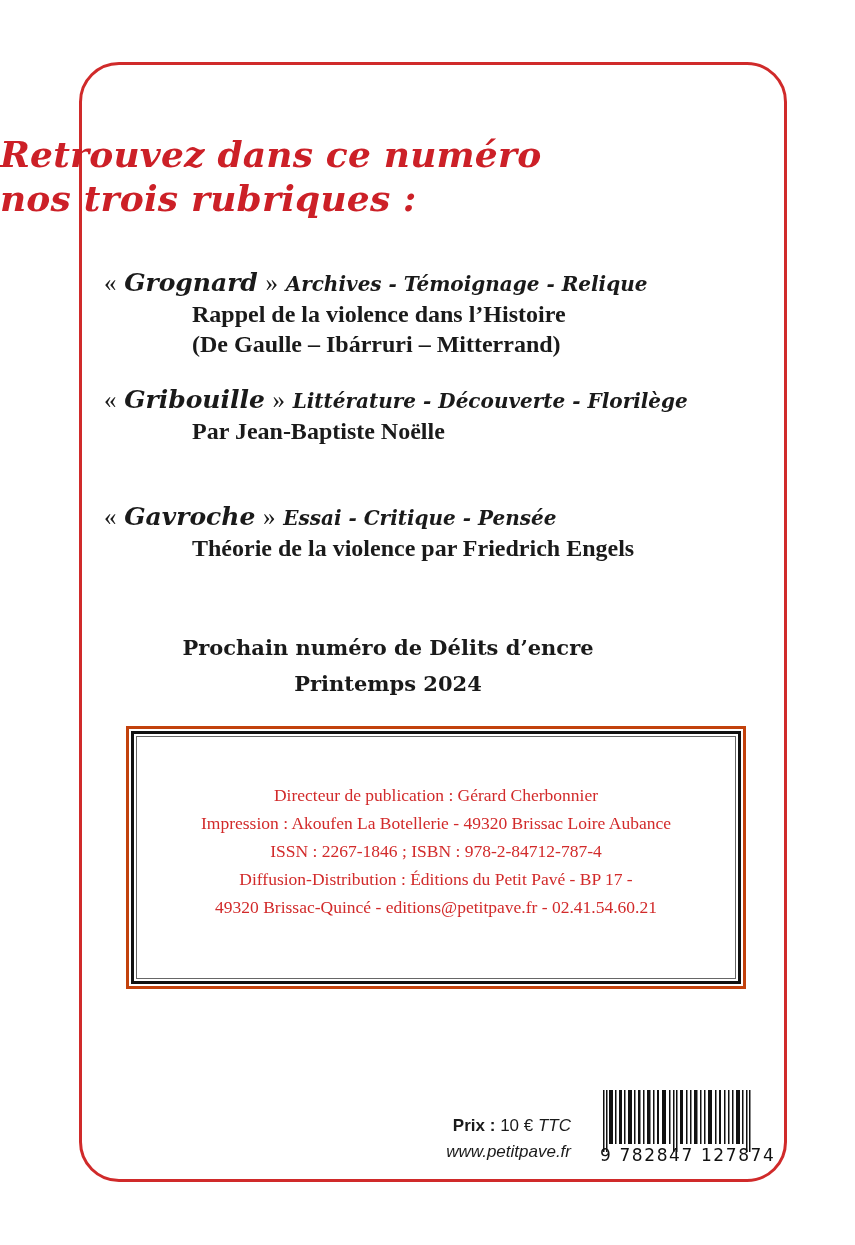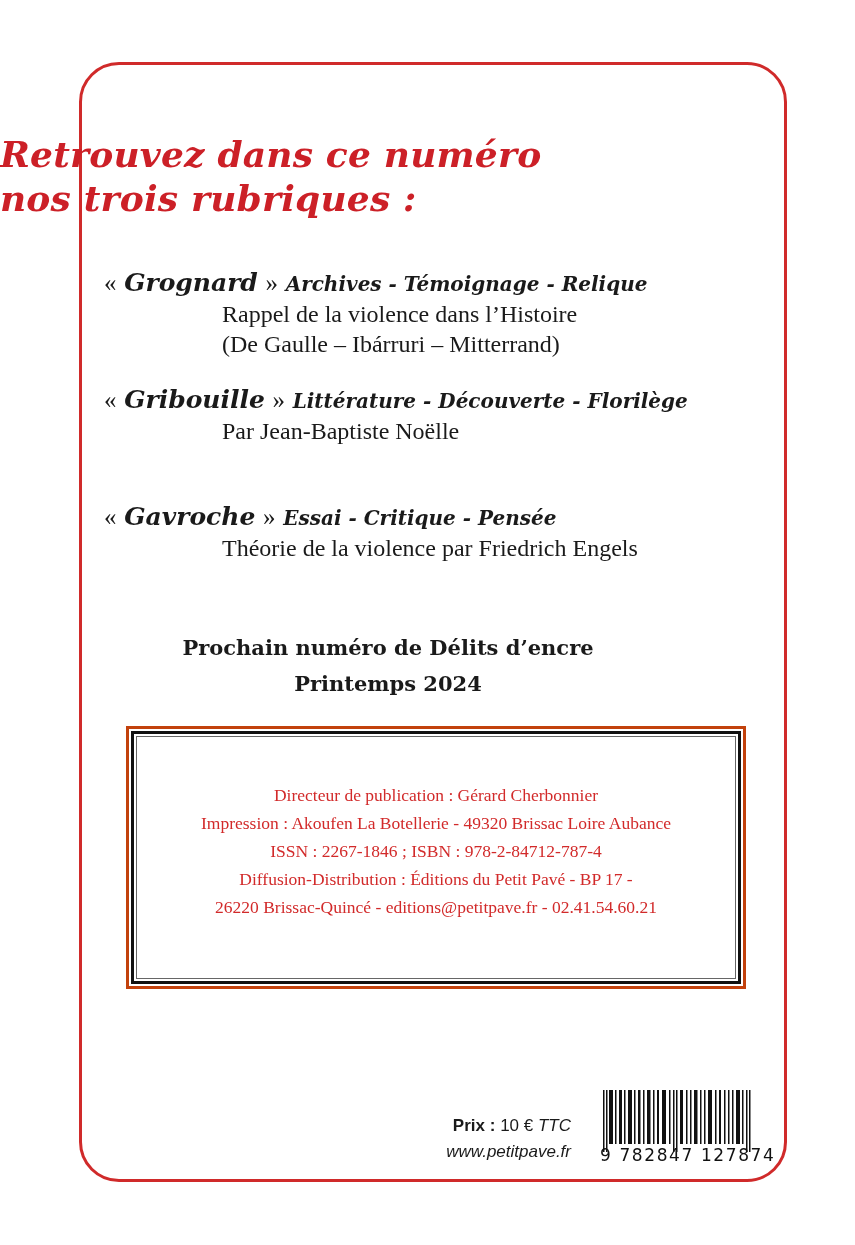--- a/index.html
+++ b/index.html
@@ -19,22 +19,23 @@
 
   .rubrique { position: absolute; left: 104px; width: 700px; }
   .rub-head {
     font-family: "DejaVu Serif", serif; font-size: 24px; line-height: 30px; color: #1a1a1a;
     white-space: nowrap;
   }
   .rub-guill { font-family: "Liberation Serif", serif; font-size: 25px; }
   .rub-name { font-weight: bold; font-style: italic; font-size: 25px; }
   .rub-tags { font-weight: bold; font-style: italic; font-size: 20px; }
   .rub-line {
-    margin-left: 118px; font-family: "Liberation Serif", serif; font-size: 24px; line-height: 30px; color: #1a1a1a;
+    margin-left: 88px; font-family: "Liberation Serif", serif; font-size: 24px; line-height: 30px; color: #1a1a1a;
     white-space: nowrap;
+    font-weight: bold;
   }
 
   .next {
     position: absolute; left: 0; width: 776px; top: 630px; text-align: center;
     font-family: "DejaVu Serif", serif; font-weight: bold; font-size: 21px; line-height: 36px; color: #1a1a1a;
   }
 
   .info-box {
     position: absolute; left: 126px; top: 726px; width: 620px; height: 263px;
     box-sizing: border-box; border: 3px solid #c2410c;
@@ -110,21 +111,21 @@
 </div>
 
 <div class="info-box">
   <div class="b2"></div>
   <div class="b3" style="inset:7px;"></div>
   <div class="info-lines">
     <div>Directeur de publication : Gérard Cherbonnier</div>
     <div>Impression : Akoufen La Botellerie - 49320 Brissac Loire Aubance</div>
     <div>ISSN : 2267-1846 ; ISBN : 978-2-84712-787-4</div>
     <div>Diffusion-Distribution : Éditions du Petit Pavé - BP 17 -</div>
-    <div>26220 Brissac-Quincé - editions@petitpave.fr - 02.41.54.60.21</div>
+    <div>49320 Brissac-Quincé - editions@petitpave.fr - 02.41.54.60.21</div>
   </div>
 </div>
 
 <div class="price">
   <div>
     <b>Prix :</b>
     <span>10 €</span>
     <i>TTC</i>
   </div>
   <div class="website">www.petitpave.fr</div>

